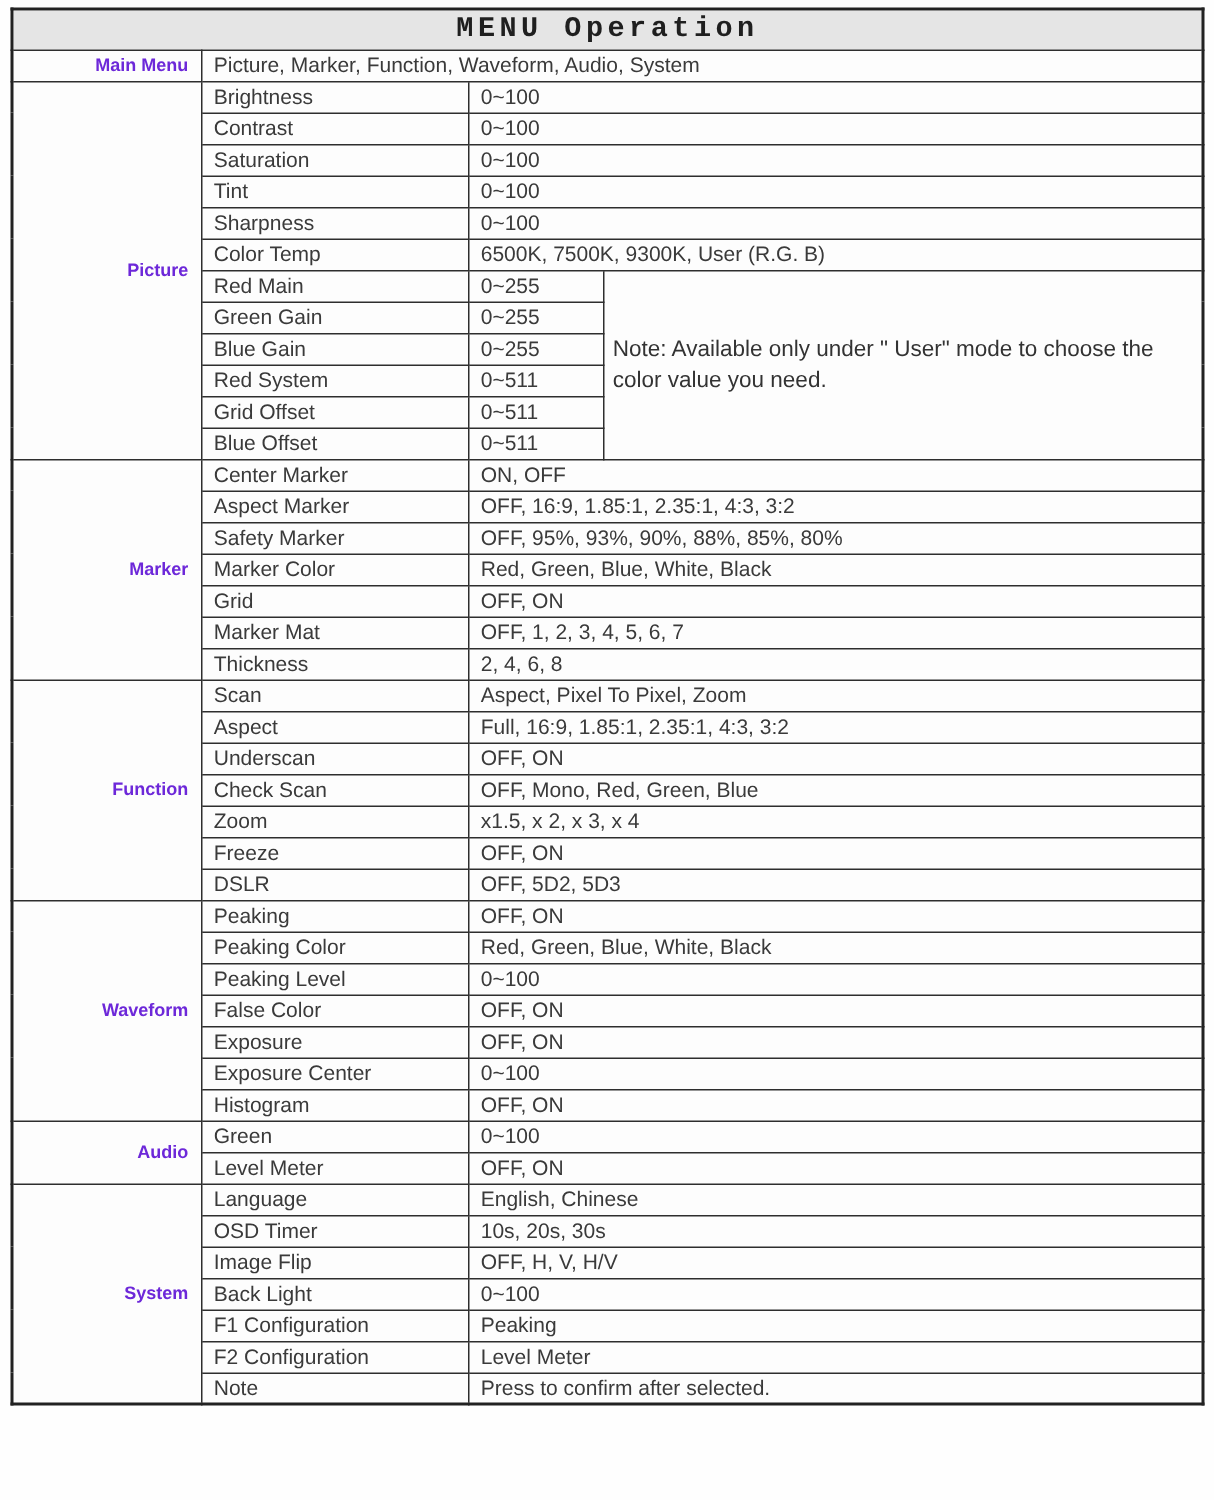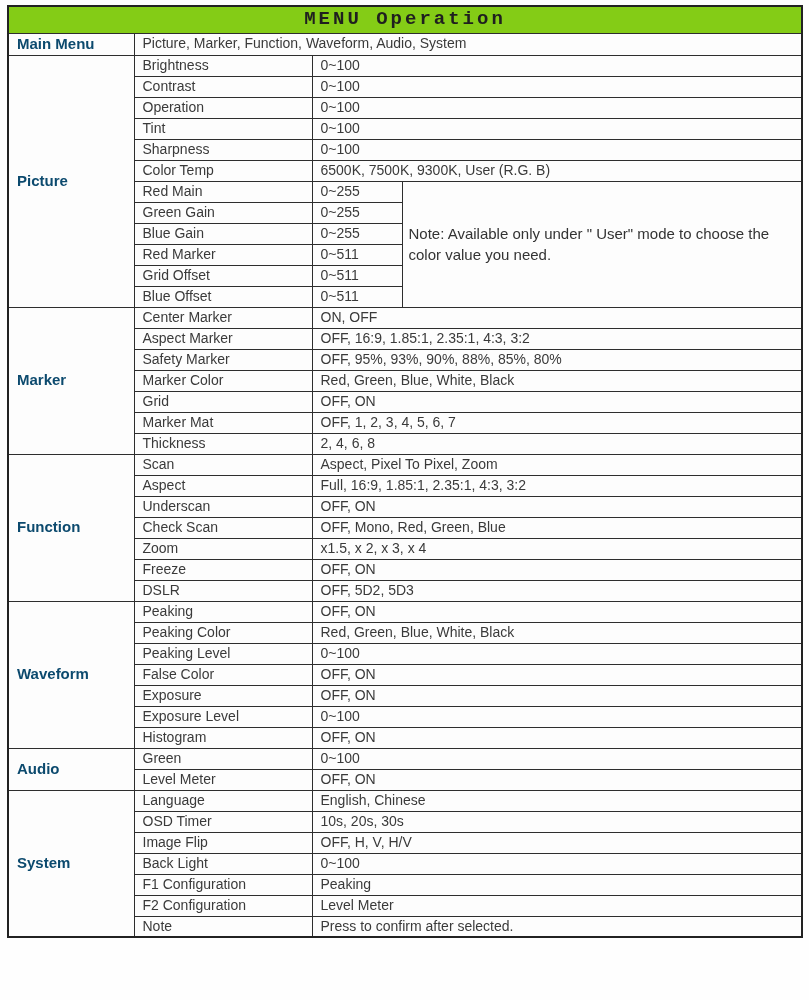--- a/index.html
+++ b/index.html
@@ -42,27 +42,27 @@
     line-height: 1.25;
   }
   th.title-cell {
     font-family: "Liberation Mono", "DejaVu Sans Mono", monospace;
     font-weight: bold;
     font-size: 19px;
     letter-spacing: 3px;
     text-align: center;
     height: 27px;
     color: #1f1f1f;
-    background: #84cc16;
+    background: #e5e5e5;
   }
   td.section {
     font-weight: bold;
-    text-align: left;
-    font-size: 15px;
-    color: #0c4a6e;
+    text-align: right;
+    font-size: 12px;
+    color: #6d28d9;
     vertical-align: middle;
   }
   td.note {
     white-space: normal;
     font-size: 15px;
     line-height: 1.4;
     vertical-align: middle;
     color: #333333;
     padding: 2px 6px;
   }
@@ -92,21 +92,21 @@
     <tr>
           <td class="section" rowspan="12">Picture</td>
           <td>Brightness</td>
           <td colspan="2">0~100</td>
         </tr>
         <tr>
           <td>Contrast</td>
           <td colspan="2">0~100</td>
         </tr>
         <tr>
-          <td>Operation</td>
+          <td>Saturation</td>
           <td colspan="2">0~100</td>
         </tr>
         <tr>
           <td>Tint</td>
           <td colspan="2">0~100</td>
         </tr>
         <tr>
           <td>Sharpness</td>
           <td colspan="2">0~100</td>
         </tr>
@@ -121,21 +121,21 @@
         </tr>
         <tr>
           <td>Green Gain</td>
           <td>0~255</td>
         </tr>
         <tr>
           <td>Blue Gain</td>
           <td>0~255</td>
         </tr>
         <tr>
-          <td>Red Marker</td>
+          <td>Red System</td>
           <td>0~511</td>
         </tr>
         <tr>
           <td>Grid Offset</td>
           <td>0~511</td>
         </tr>
         <tr>
           <td>Blue Offset</td>
           <td>0~511</td>
         </tr>
@@ -212,21 +212,21 @@
         </tr>
         <tr>
           <td>False Color</td>
           <td colspan="2">OFF, ON</td>
         </tr>
         <tr>
           <td>Exposure</td>
           <td colspan="2">OFF, ON</td>
         </tr>
         <tr>
-          <td>Exposure Level</td>
+          <td>Exposure Center</td>
           <td colspan="2">0~100</td>
         </tr>
         <tr>
           <td>Histogram</td>
           <td colspan="2">OFF, ON</td>
         </tr>
         <tr>
           <td class="section" rowspan="2">Audio</td>
           <td>Green</td>
           <td colspan="2">0~100</td>

